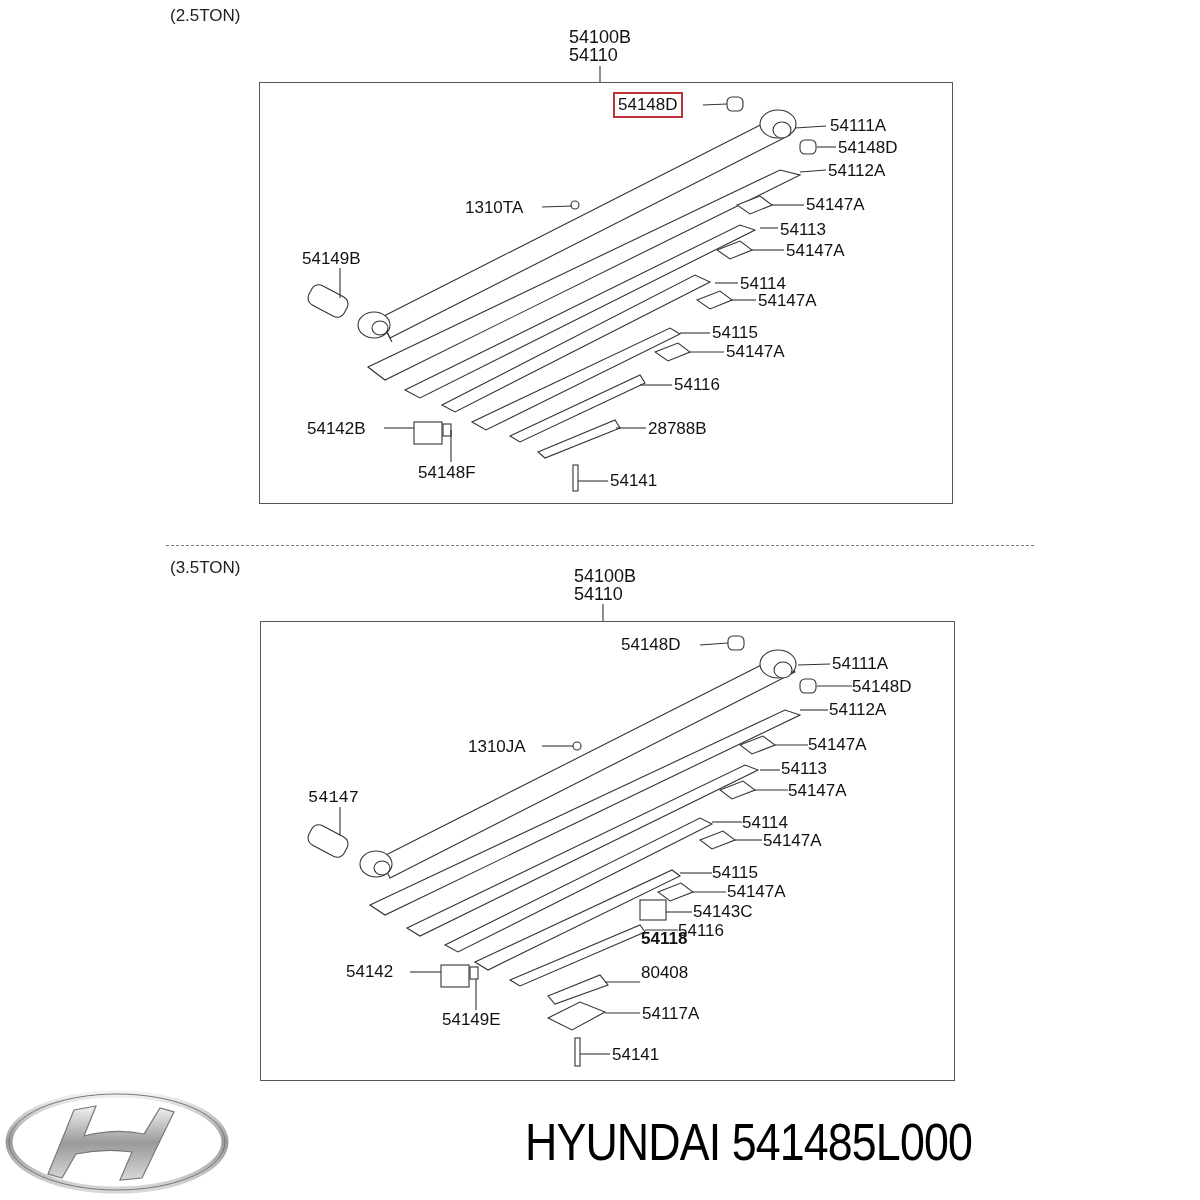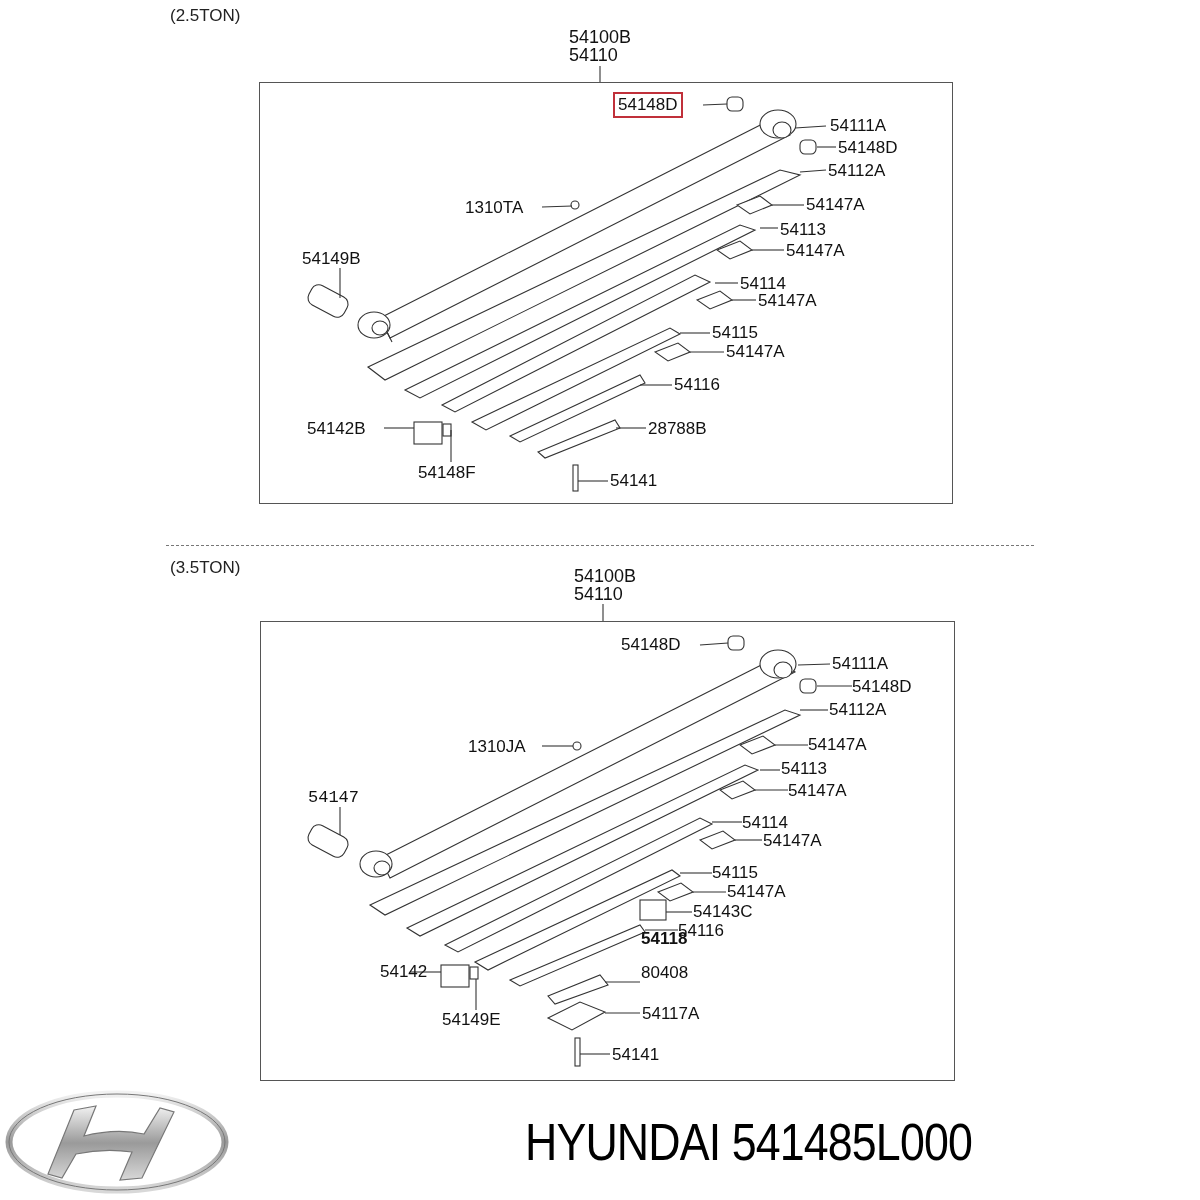--- a/index.html
+++ b/index.html
@@ -168,21 +168,21 @@
 <div class="lbl" style="left:808px;top:736px;">54147A</div>
 <div class="lbl" style="left:781px;top:760px;">54113</div>
 <div class="lbl" style="left:308px;top:789px;font-family:Liberation Mono, monospace;">54147</div>
 <div class="lbl" style="left:788px;top:782px;">54147A</div>
 <div class="lbl" style="left:742px;top:814px;">54114</div>
 <div class="lbl" style="left:763px;top:832px;">54147A</div>
 <div class="lbl" style="left:712px;top:864px;">54115</div>
 <div class="lbl" style="left:727px;top:883px;">54147A</div>
 <div class="lbl" style="left:693px;top:903px;">54143C</div>
 <div class="lbl" style="left:678px;top:922px;">54116</div>
-<div class="lbl" style="left:346px;top:963px;margin-left:34px;">54142</div>
+<div class="lbl" style="left:346px;top:963px;">54142</div>
 <div class="lbl" style="left:641px;top:964px;">80408</div>
 <div class="lbl" style="left:641px;top:930px;font-weight:bold;">54118</div>
 <div class="lbl" style="left:442px;top:1011px;">54149E</div>
 <div class="lbl" style="left:642px;top:1005px;">54117A</div>
 <div class="lbl" style="left:612px;top:1046px;">54141</div>
 
 <svg class="logo" viewBox="0 0 226 104">
   <defs>
     <linearGradient id="chrome" x1="0" y1="0" x2="0" y2="1">
       <stop offset="0" stop-color="#f2f2f2"></stop>

